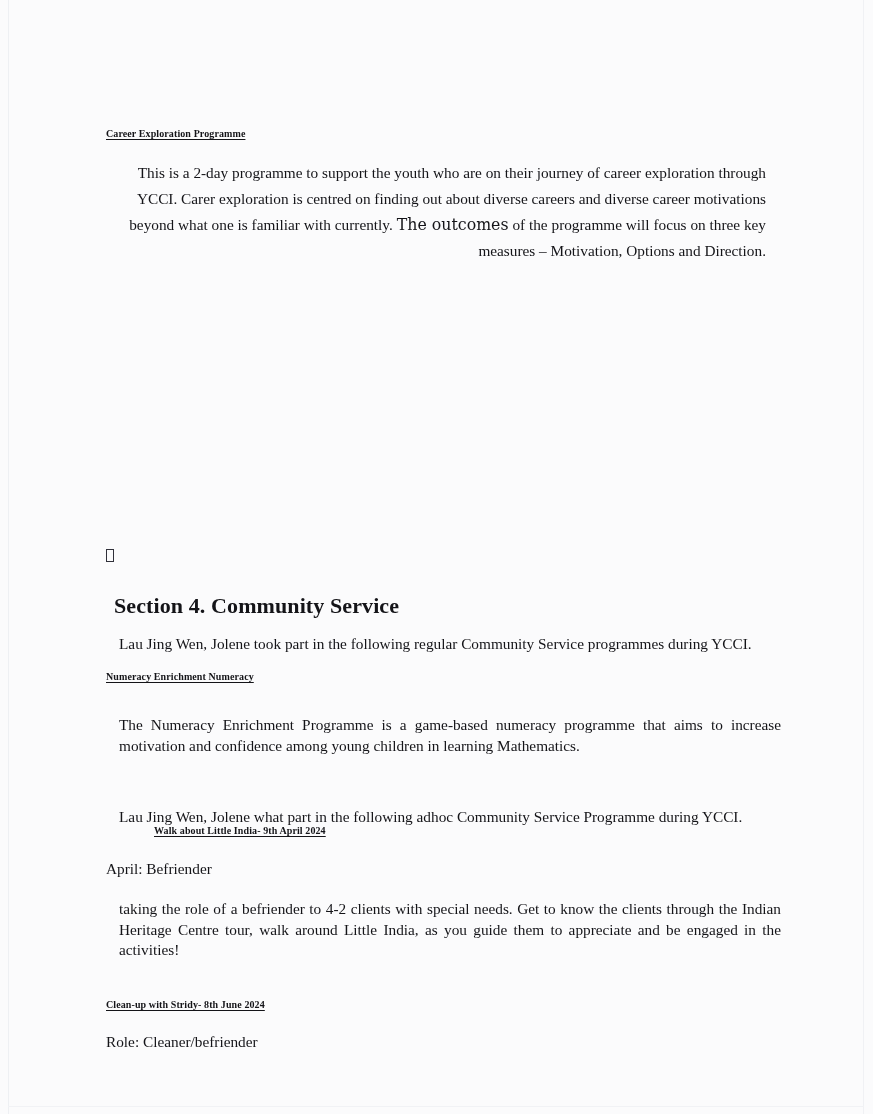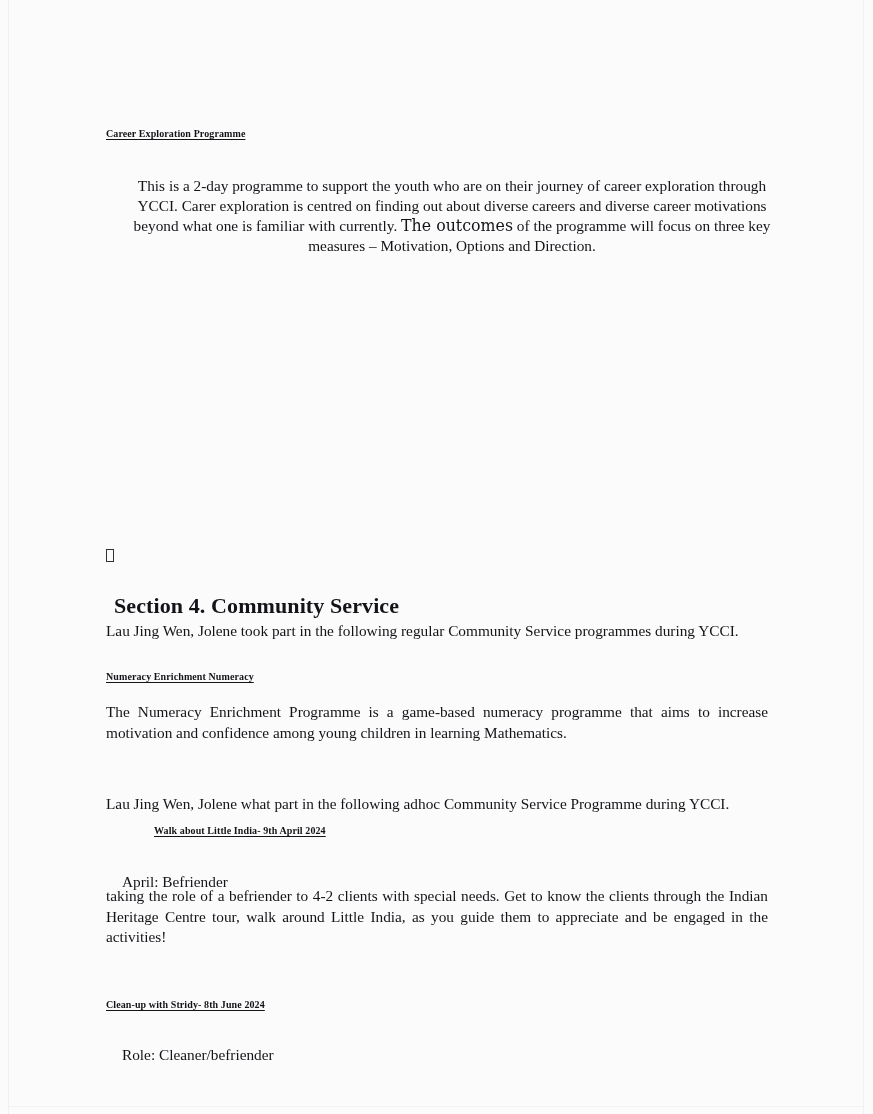--- a/index.html
+++ b/index.html
@@ -67,29 +67,29 @@
     font-size: 22px;
     font-weight: bold;
     margin: 8px;
     line-height: 1.2;
     letter-spacing: 0.1px;
   }
 
   
   .para {
     font-size: 15.3px;
-    line-height: 20px;
-    margin: 16px;
-    text-align: center;
+    line-height: 26px;
+    margin: 0;
+    text-align: right;
   }
 
   .para-justify {
     font-size: 15.3px;
     line-height: 20.5px;
-    margin: 0;
+    margin: 13px;
     text-align: justify;
     text-justify: inter-word;
   }
 
   .alt-face {
     font-family: "DejaVu Serif", "Liberation Serif", serif;
     font-size: 15.8px;
   }
 
   

